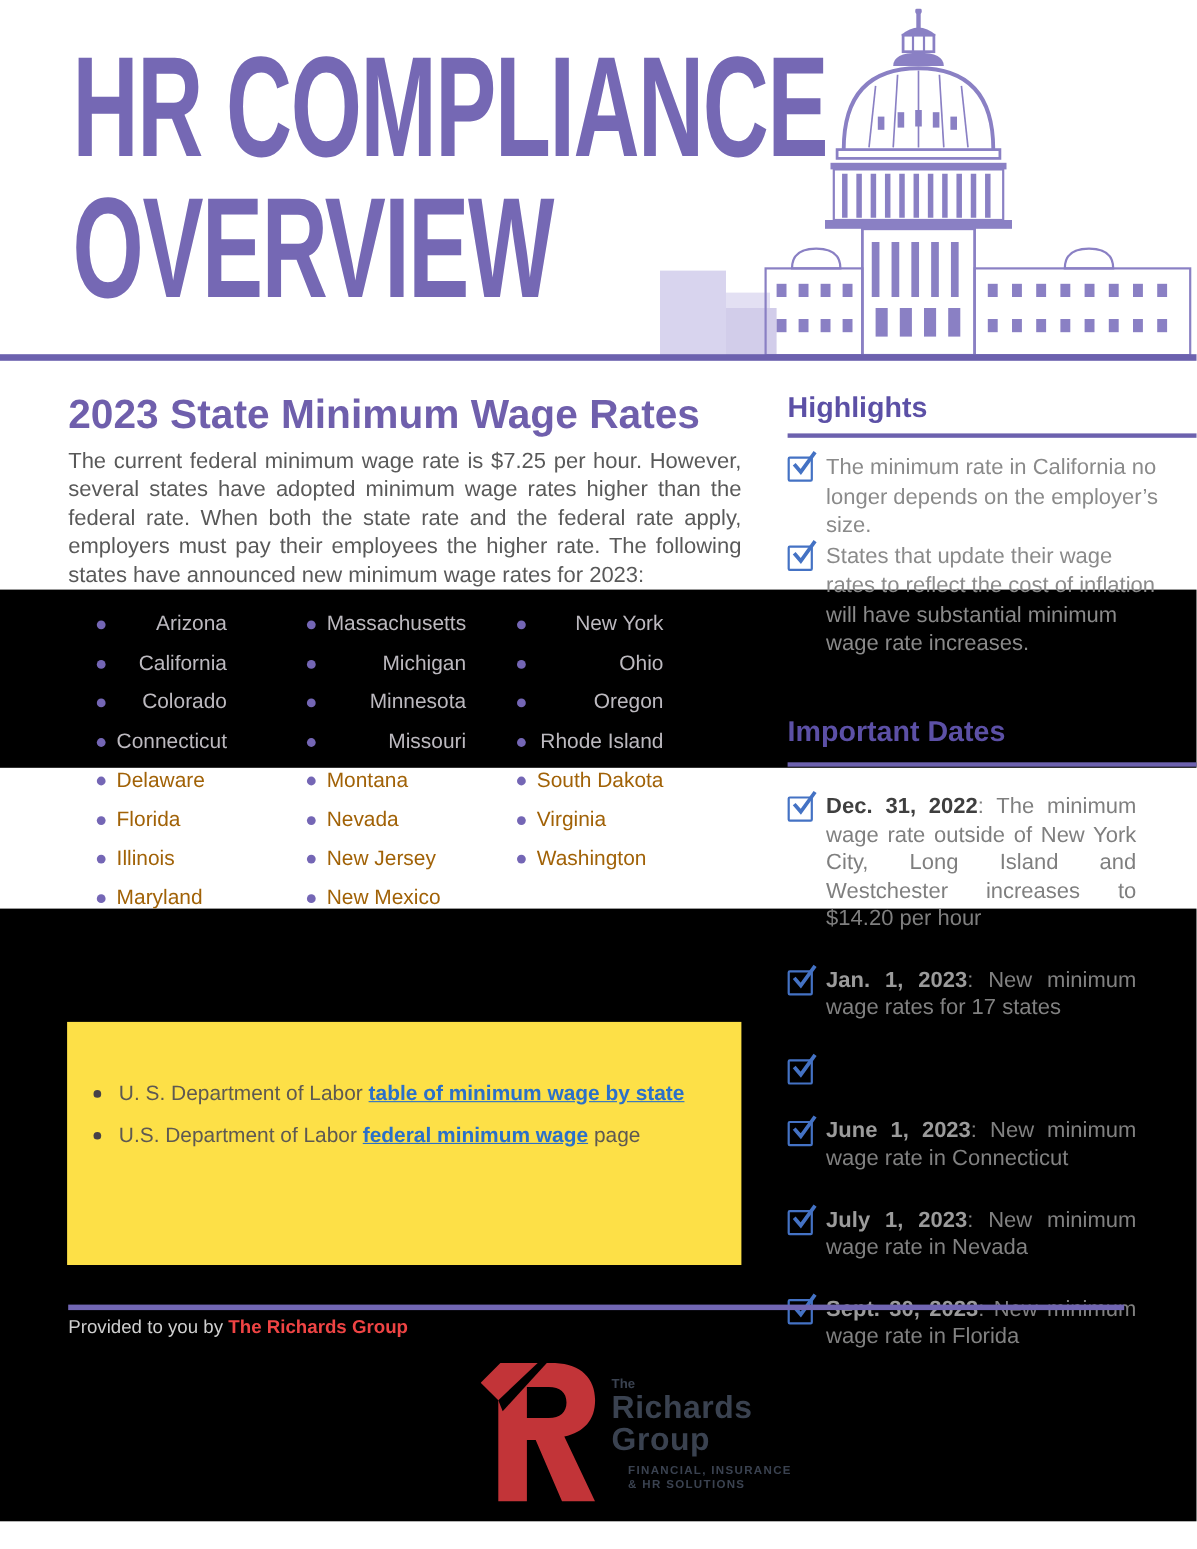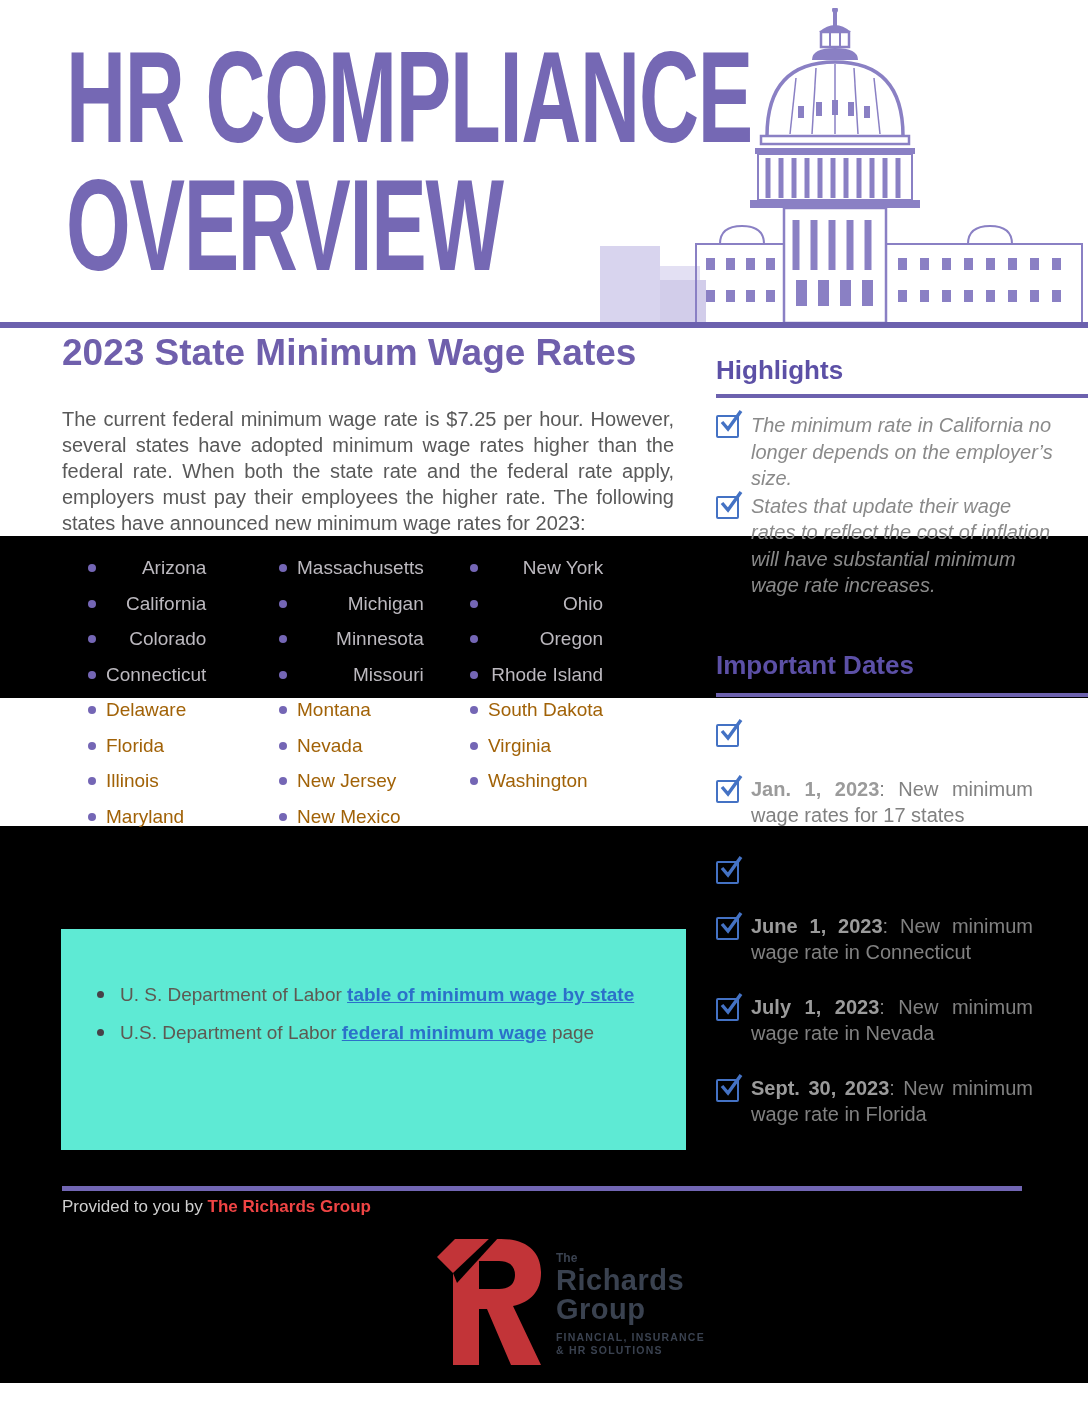--- a/index.html
+++ b/index.html
@@ -12,62 +12,62 @@
   .band1{top:536px;height:162px;}
   .band2{top:826px;height:557px;}
   .layer{position:absolute;z-index:2;}
 
   
   .masthead-line{color:#7568B4;font-weight:bold;font-size:130px;line-height:1;
     transform:scaleX(.64);transform-origin:left top;white-space:nowrap;letter-spacing:-2px;}
   .header-rule{position:absolute;left:0;top:322px;width:1088px;height:6px;background:#6C61AE;z-index:3;}
 
   
-  .article-heading{left:62px;top:332px;width:640px;color:#6F5FAC;font-weight:bold;font-size:37px;}
+  .article-heading{left:62px;top:356px;width:640px;color:#6F5FAC;font-weight:bold;font-size:37px;}
   .article-intro{left:62px;top:406px;width:612px;color:#595959;font-size:20px;line-height:26px;text-align:justify;}
 
   
   .state-col{top:550px;list-style:none;margin:0;padding:0;}
   .state-col li{position:relative;height:35.5px;line-height:35.5px;font-size:19px;padding-left:18px;}
   .state-col li::before{content:"";position:absolute;left:0;top:14px;width:8px;height:8px;border-radius:50%;background:#7466B5;}
   li.on-black{color:#BCB9BF;text-align:right;}
   li.on-white{color:#a16207;}
 
   
   .side-heading{color:#5C50A6;font-weight:bold;font-size:26px;}
   .side-rule{position:absolute;height:4px;background:#6C61AE;}
   .check-list{display:flex;flex-direction:column;}
   .check-item{display:flex;gap:12px;}
   .cbx{flex:0 0 auto;position:relative;width:19px;height:19px;border:2.5px solid #4472C4;border-radius:2px;margin-top:3px;}
   .cbx svg{position:absolute;left:-1px;top:-8px;}
-  .hl-item{margin-bottom:1px;font-style:italic;}
+  .hl-item{margin-bottom:1px;}
   .hl-text{width:302px;color:#8A8A8A;font-size:20px;line-height:26.5px;}
   .date-item{margin-bottom:5px;}
   .date-text{width:282px;font-size:20px;line-height:25.5px;text-align:justify;}
   .date-on-white .date-label{color:#3F3F3F;font-weight:bold;}
   .date-on-white{color:#7F7F7F;}
   .date-on-black .date-label{color:#9B9B9B;font-weight:bold;}
   .date-on-black{color:#818181;margin-top:25px;}
 
   
-  .resources-box{left:61px;top:929px;width:613px;height:221px;background:#5eead4;z-index:3;padding-left:12px;}
+  .resources-box{left:61px;top:929px;width:613px;height:221px;background:#fde047;z-index:3;}
   .resources-list{list-style:none;margin:0;padding:54px 0 0 20px;}
   .resources-list li{position:relative;padding-left:27px;margin-bottom:15px;font-size:19px;line-height:23px;color:#5E5952;}
   .resources-list li::before{content:"";position:absolute;left:4px;top:8px;width:7px;height:7px;border-radius:50%;background:#474148;}
   .res-link{color:#2B70C9;font-weight:bold;text-decoration:underline;cursor:pointer;}
 
   
   .footer-rule{left:62px;top:1186px;width:960px;height:5px;background:#7166B3;}
   .provided{left:62px;top:1197px;font-size:17px;color:#CFCFCF;}
   .provided .company{color:#ef4444;font-weight:bold;}
   .logo{left:437px;top:1239px;width:360px;height:130px;}
   .logo-text{position:absolute;left:119px;top:12px;color:#3A4250;}
   .logo-the{font-size:12px;font-weight:bold;line-height:15px;}
   .logo-name{font-size:29px;font-weight:bold;line-height:29px;letter-spacing:.5px;}
-  .logo-tag{margin-top:7px;font-size:10.5px;font-weight:bold;letter-spacing:1.2px;line-height:13px;}
+  .logo-tag{margin-top:7px;font-size:10.5px;font-weight:bold;letter-spacing:1.2px;line-height:13px;margin-left:15px;}
 </style>
 </head>
 <body>
 
 <div class="page">
 
   <div class="band band1"></div>
   <div class="band band2"></div>
 
   <div class="layer" style="left:66px;top:32px;">
@@ -242,20 +242,21 @@
   <div class="layer side-heading" style="left:716px;top:650px;">Important Dates</div>
   <div class="layer side-rule" style="left:716px;top:693px;width:372px;"></div>
 
   <div class="layer check-list" style="left:716px;top:721px;">
     <div class="check-item date-item date-on-white">
       <span class="cbx">
         <svg width="28" height="28" viewBox="0 0 28 28">
             <polyline points="5,13 11,20 24,2" fill="none" stroke="#4472C4" stroke-width="3.4"></polyline>
           </svg>
       </span>
+      <div class="date-text"><span class="date-label">Dec. 31, 2022</span><span>: The minimum wage rate outside of New York City, Long Island and Westchester increases to $14.20 per hour</span></div>
     </div>
     <div class="check-item date-item date-on-black">
       <span class="cbx">
         <svg width="28" height="28" viewBox="0 0 28 28">
             <polyline points="5,13 11,20 24,2" fill="none" stroke="#4472C4" stroke-width="3.4"></polyline>
           </svg>
       </span>
       <div class="date-text"><span class="date-label">Jan. 1, 2023</span><span>: New minimum wage rates for 17 states</span></div>
     </div>
     <div class="check-item date-item date-on-black">

